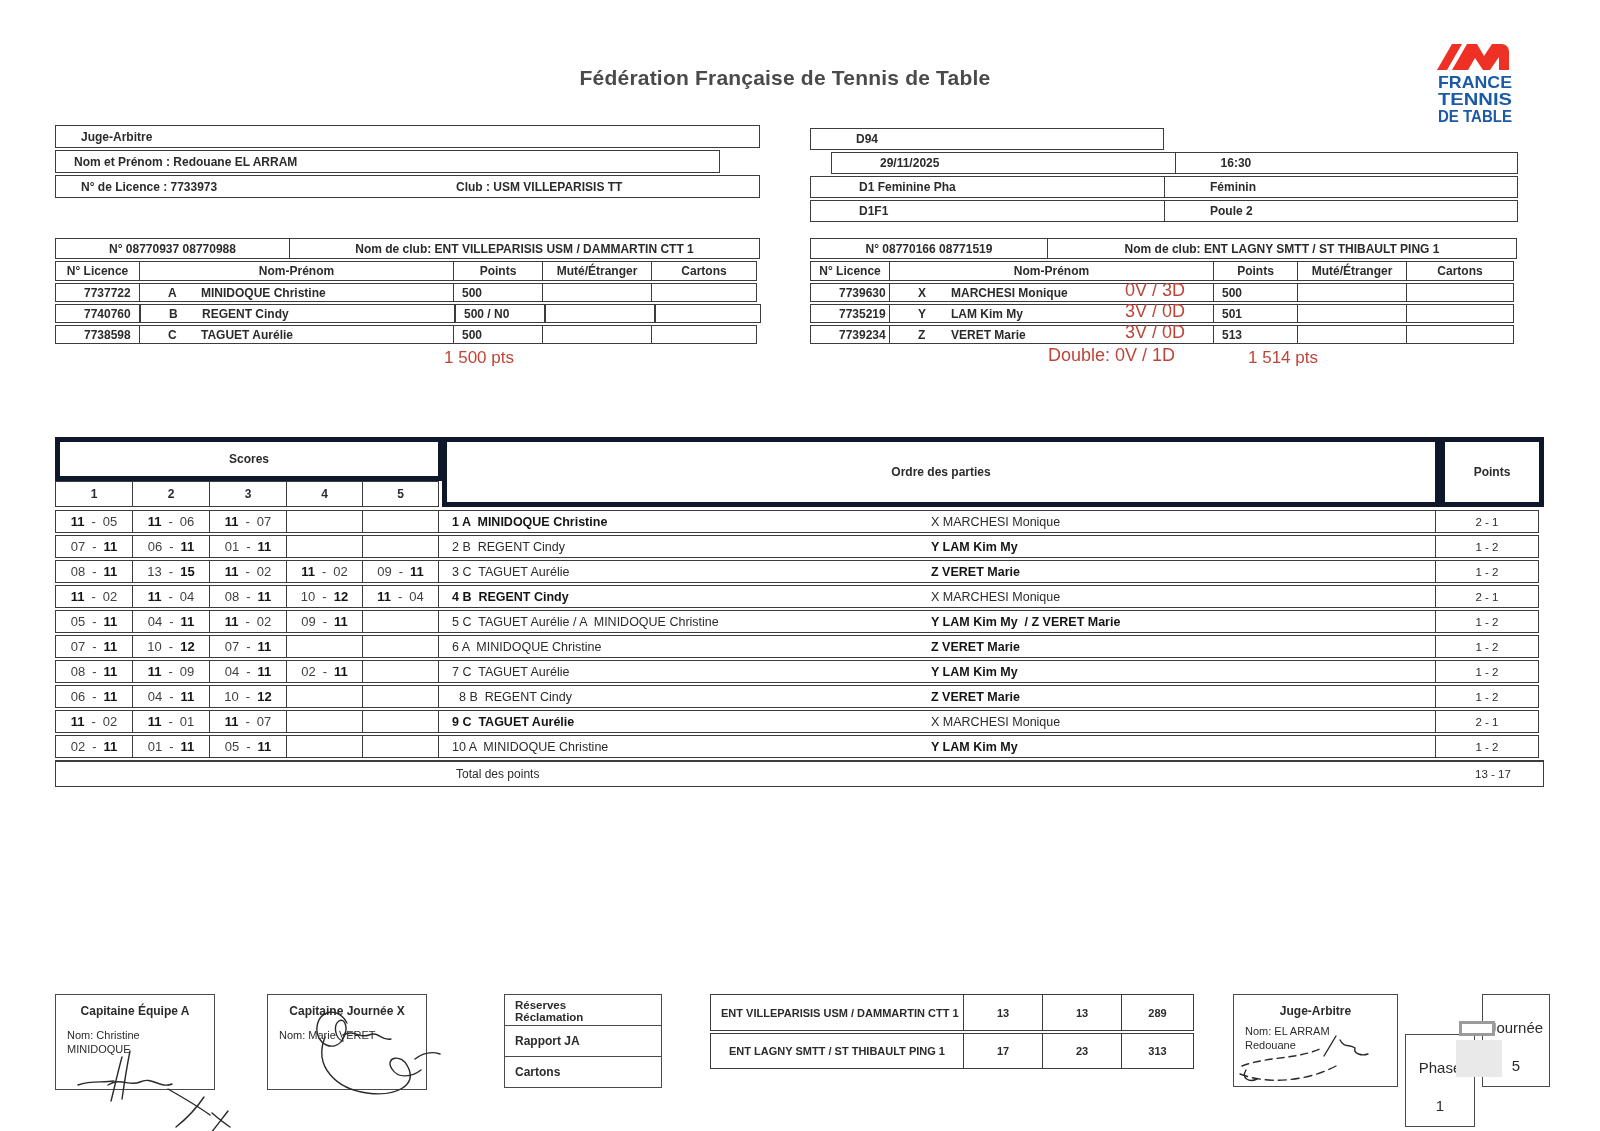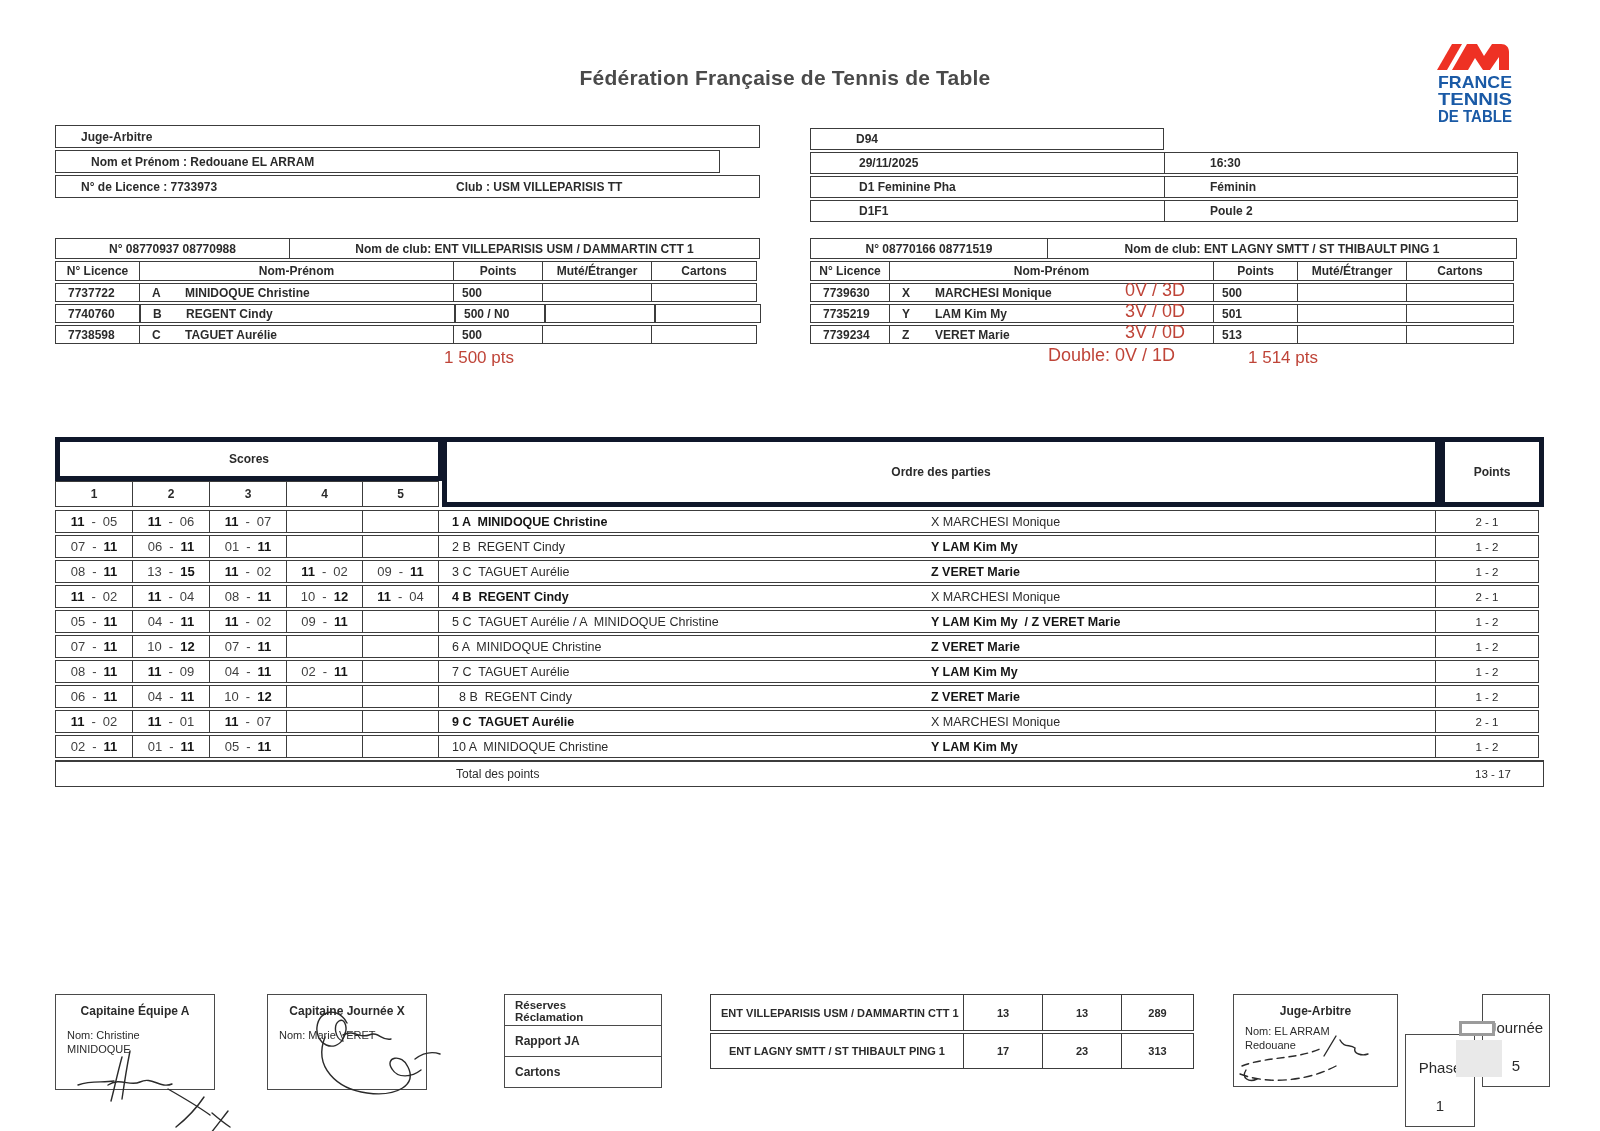--- a/index.html
+++ b/index.html
@@ -5,21 +5,21 @@
   html,body{margin:0;padding:0;background:#fff;}
   .page{position:relative;width:1600px;height:1131px;background:#fff;overflow:hidden;
         font-family:"Liberation Sans",sans-serif;color:#2b2b2b;font-size:12px;}
   .abs{position:absolute;}
   .b{font-weight:bold;}
   .ctr{justify-content:center;text-align:center;}
   .stack{position:absolute;display:flex;flex-direction:column;row-gap:2px;}
   .row{display:flex;}
   .c{border:1px solid #3c3c3c;box-sizing:border-box;display:flex;align-items:center;background:#fff;height:100%;}
   .c + .c{margin-left:-1px;}
-  .pad{padding-left:12px;}
+  .pad{padding-left:28px;}
   .title{position:absolute;left:0;top:66px;width:1570px;text-align:center;
          font-size:21px;font-weight:bold;color:#4a4a4a;letter-spacing:.2px;}
   .red{position:absolute;color:#bf4438;white-space:pre;}
   .letter{display:inline-block;width:33px;}
   
   .scell{justify-content:center;gap:7px;font-size:13px;}
   .scell .w{font-weight:bold;color:#141414;}
   .scell .l{color:#3f3f3f;}
   .scell .dash{color:#3f3f3f;}
   .ocell{position:relative;padding-left:13px;font-size:12.5px;white-space:pre;}
@@ -51,36 +51,36 @@
       <text x="8" y="65" font-family="Liberation Sans, sans-serif" font-weight="bold" font-size="17" fill="#1a5aa6" textLength="74" lengthAdjust="spacingAndGlyphs">TENNIS</text>
       <text x="8" y="82" font-family="Liberation Sans, sans-serif" font-weight="bold" font-size="17" fill="#1a5aa6" textLength="74" lengthAdjust="spacingAndGlyphs">DE TABLE</text>
     </svg>
   </div>
 
   <div class="stack" style="left:55px;top:125px;width:705px;">
     <div class="row" style="height:23px;">
         <div class="c b" style="width:705px;padding-left:25px;">Juge-Arbitre</div>
       </div>
     <div class="row" style="height:23px;">
-        <div class="c b" style="width:665px;padding-left:35px;">Nom et Prénom : Redouane EL ARRAM</div>
+        <div class="c b" style="width:665px;padding-left:18px;">Nom et Prénom : Redouane EL ARRAM</div>
       </div>
     <div class="row" style="height:23px;">
       <div class="c b" style="width:705px;padding-left:25px;position:relative;">
         <span>N° de Licence : 7733973</span>
         <span style="position:absolute;left:400px;">Club : USM VILLEPARISIS TT</span>
       </div>
     </div>
   </div>
 
   <div class="stack" style="left:810px;top:128px;width:708px;">
     <div class="row" style="height:22px;">
       <div class="c b" style="width:354px;padding-left:45px;">D94</div>
     </div>
     <div class="row" style="height:22px;">
-      <div class="c b" style="width:355px;padding-left:48px;">29/11/2025</div>
+      <div class="c b" style="width:355px;padding-left:48px;margin-left:21px;">29/11/2025</div>
       <div class="c b" style="width:354px;padding-left:45px;">16:30</div>
     </div>
     <div class="row" style="height:22px;">
       <div class="c b" style="width:355px;padding-left:48px;">D1 Feminine Pha</div>
       <div class="c b" style="width:354px;padding-left:45px;">Féminin</div>
     </div>
     <div class="row" style="height:22px;">
       <div class="c b" style="width:355px;padding-left:48px;">D1F1</div>
       <div class="c b" style="width:354px;padding-left:45px;">Poule 2</div>
     </div>

